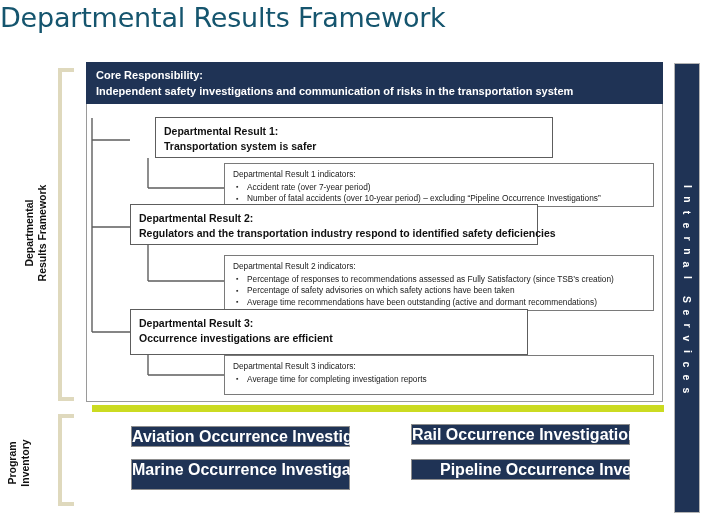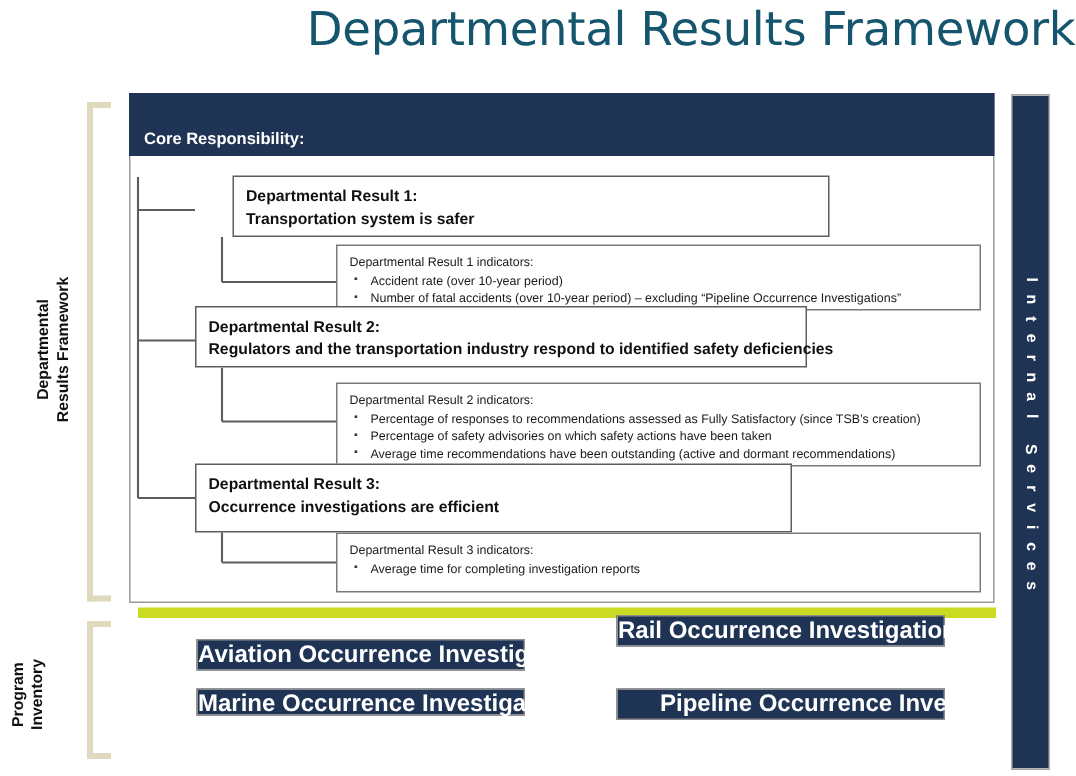--- a/index.html
+++ b/index.html
@@ -17,22 +17,22 @@
     background: #ffffff;
     overflow: hidden;
   }
 
   
   #page-title {
     position: absolute;
     left: 0;
     top: 2px;
     width: 717px;
-    text-align: right;
-    font-size: 31px;
+    text-align: left;
+    font-size: 27px;
     font-weight: 400;
     letter-spacing: -0.2px;
     color: #15556E;
     font-family: "DejaVu Sans", sans-serif;
     white-space: nowrap;
   }
 
   
   #framework-container {
     position: absolute;
@@ -47,21 +47,21 @@
 
   
   #core-responsibility {
     position: absolute;
     left: 86px;
     top: 62px;
     width: 577px;
     height: 42px;
     background: #1F3355;
     box-sizing: border-box;
-    padding: 23px 0 0 10px;
+    padding: 5px 0 0 10px;
     color: #ffffff;
     font-size: 11px;
     font-weight: bold;
     line-height: 16px;
   }
   #core-responsibility .cr-line {
     display: block;
     white-space: nowrap;
   }
 
@@ -236,21 +236,21 @@
   </div>
 
   <div class="result-box" style="left:130px; top:117px; width:398px; height:41px;margin-left:25px;">
     <span class="rb-line">Departmental Result 1:</span>
     <span class="rb-line">Transportation system is safer</span>
   </div>
 
   <div class="indicator-box" style="left:224px; top:163px; width:430px; height:44px;">
     <span class="ind-title">Departmental Result 1 indicators:</span>
     <ul>
-      <li>Accident rate (over 10-year period)</li>
+      <li>Accident rate (over 7-year period)</li>
       <li>Number of fatal accidents (over 10-year period) – excluding  “Pipeline Occurrence  Investigations”</li>
     </ul>
   </div>
 
   <div class="result-box" style="left:130px; top:204px; width:408px; height:41px;">
     <span class="rb-line">Departmental Result 2:</span>
     <span class="rb-line">Regulators and the transportation industry respond to identified safety deficiencies</span>
   </div>
 
   <div class="indicator-box" style="left:224px; top:255px; width:430px; height:56px;">
@@ -271,23 +271,23 @@
     <span class="ind-title">Departmental Result 3 indicators:</span>
     <ul>
       <li>Average time for completing  investigation  reports</li>
     </ul>
   </div>
 
   <div id="green-divider"></div>
 
   <div class="program-box" style="left:131px; top:426px; width:219px; height:21px;">Aviation Occurrence Investigations</div>
 
-  <div class="program-box" style="left:411px; top:410px; width:219px; height:21px;">Rail Occurrence Investigations</div>
-
-  <div class="program-box" style="left:131px; top:459px; width:219px; height:18px;">Marine Occurrence Investigations</div>
+  <div class="program-box" style="left:411px; top:424px; width:219px; height:21px;">Rail Occurrence Investigations</div>
+
+  <div class="program-box" style="left:131px; top:459px; width:219px; height:31px;">Marine Occurrence Investigations</div>
 
   <div class="program-box" style="left:411px; top:459px; width:219px; height:21px;padding-left:28px;">Pipeline Occurrence Investigations</div>
 
   <div id="internal-services">
     <span class="is-letter">I</span>
     <span class="is-letter">n</span>
     <span class="is-letter">t</span>
     <span class="is-letter">e</span>
     <span class="is-letter">r</span>
     <span class="is-letter">n</span>

